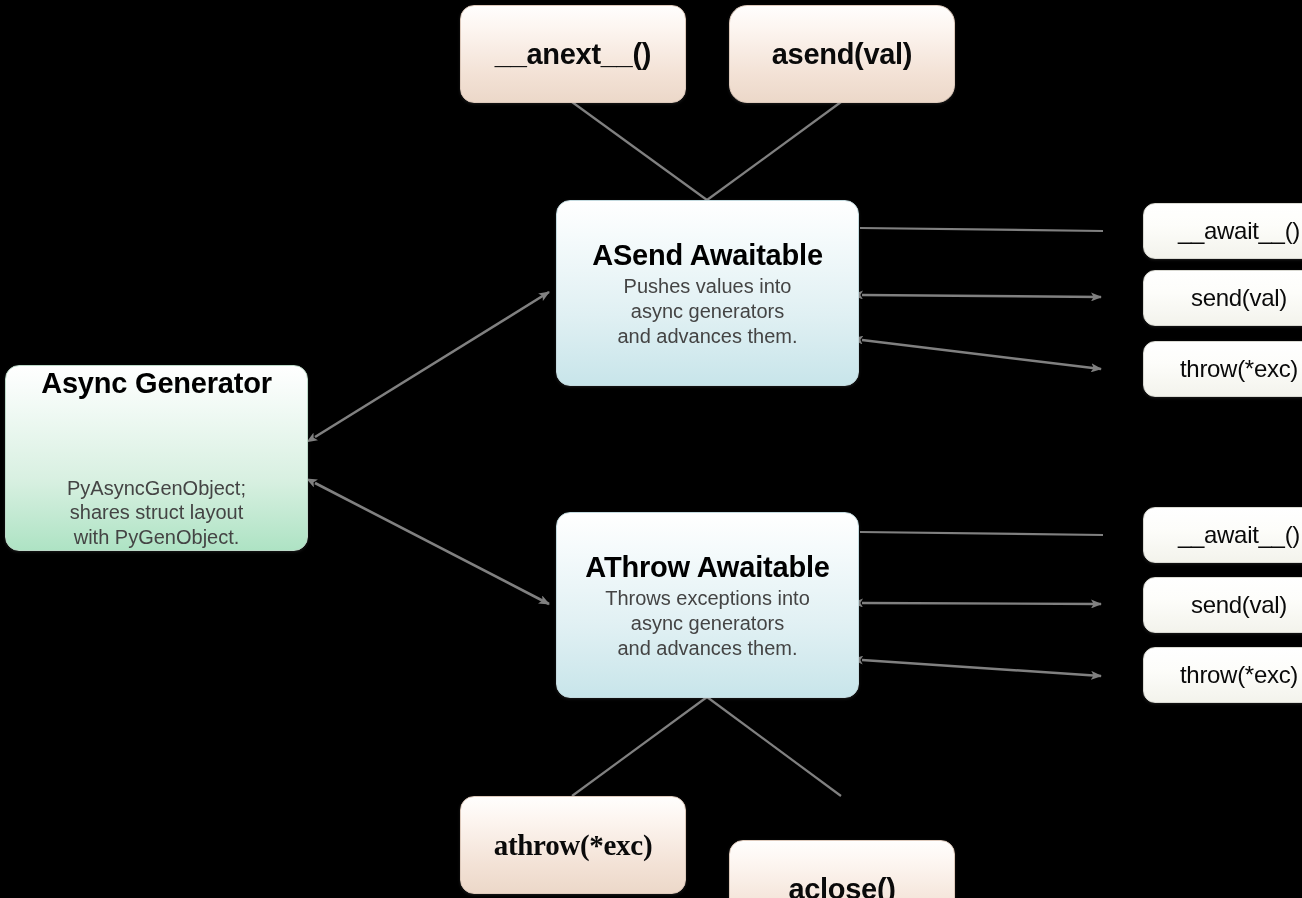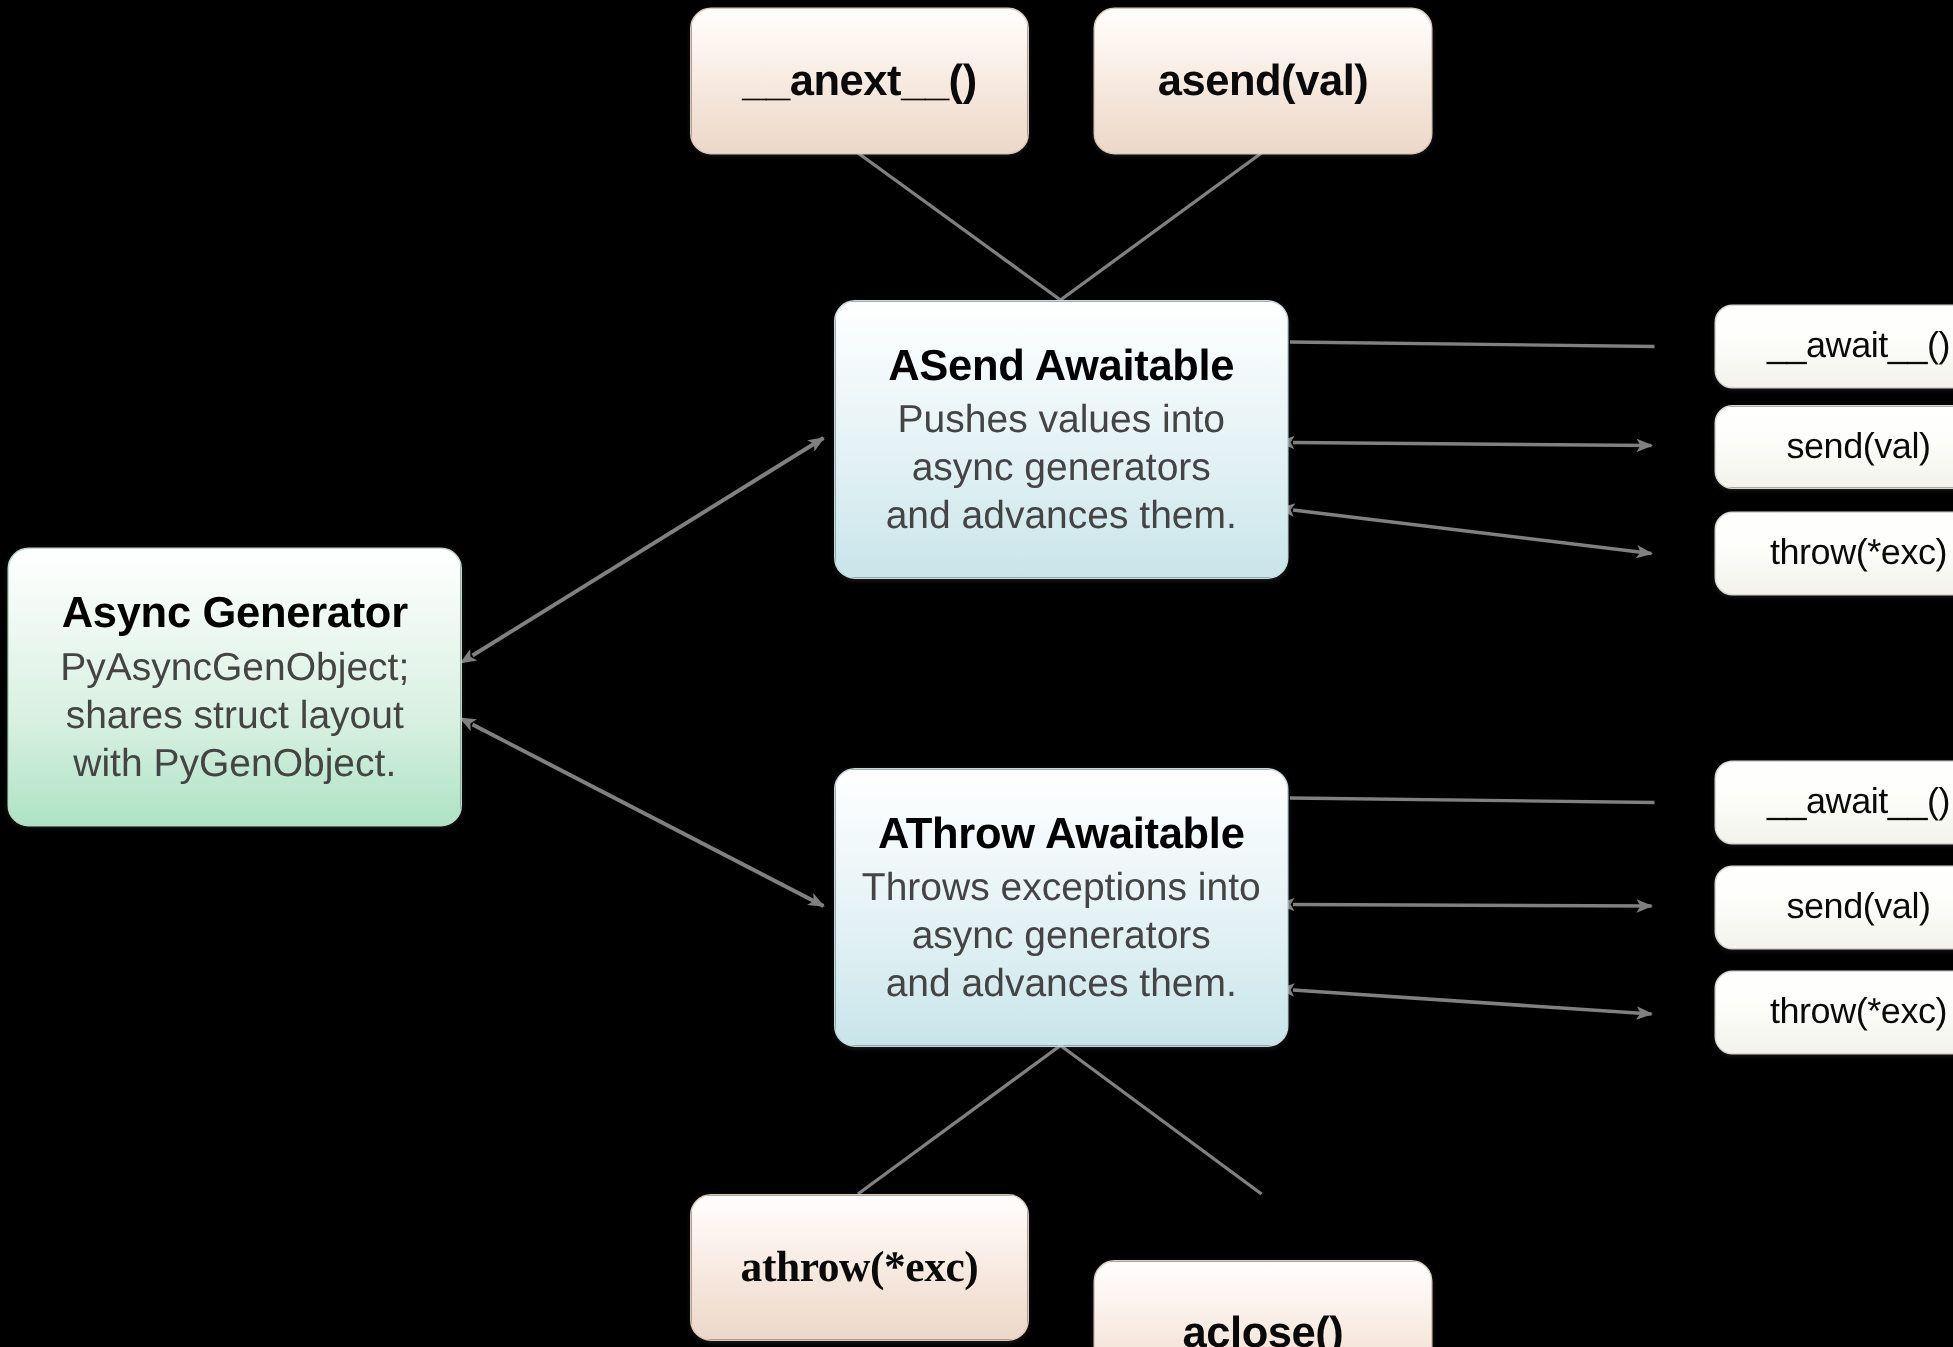--- a/index.html
+++ b/index.html
@@ -40,34 +40,35 @@
   }
   
   .node-main {
     width: 303px;
     height: 186px;
     border: 1px solid #c9d6d6;
   }
   .node-gen {
     background: linear-gradient(to bottom, #ffffff 0%, #f4fbf7 18%, #d8f0e1 62%, #aee3c4 100%);
     border: 1px solid #bcd9c8;
+    justify-content: space-between;
   }
   .node-await {
     background: linear-gradient(to bottom, #ffffff 0%, #f6fbfc 18%, #e0f0f3 62%, #c8e5ea 100%);
     border: 1px solid #c3dadf;
   }
   .node-title {
     font-size: 29px;
     font-weight: bold;
     color: #000000;
     line-height: 1.18;
     letter-spacing: -0.2px;
   }
   .node-desc {
-    font-size: 26px;
+    font-size: 20px;
     color: #444444;
     line-height: 1.24;
     margin-top: 2px;
     padding: 0 10px;
   }
   
   .node-method {
     width: 226px;
     height: 98px;
     background: linear-gradient(to bottom, #fffefd 0%, #fdf6f1 22%, #f3e2d6 70%, #ecd8c9 100%);
@@ -126,21 +127,21 @@
 
     <line x1="860" y1="532" x2="1103" y2="535" stroke="#808080" stroke-width="2.2"></line>
     <line x1="862" y1="603" x2="1101" y2="604" stroke="#808080" stroke-width="2.4" marker-start="url(#arrowStart)" marker-end="url(#arrowEnd)"></line>
     <line x1="862" y1="660" x2="1101" y2="676" stroke="#808080" stroke-width="2.4" marker-start="url(#arrowStart)" marker-end="url(#arrowEnd)"></line>
   </svg>
 
   <div class="node node-method" style="left:460px; top:5px;">
     <span class="label">__anext__()</span>
   </div>
 
-  <div class="node node-method" style="left:729px; top:5px;">
+  <div class="node node-method" style="left:729px; top:5px;border-radius:18px;">
     <span class="label">asend(val)</span>
   </div>
 
   <div class="node node-main node-gen" style="left:5px; top:365px;">
     <span class="node-title">Async Generator</span>
     <span class="node-desc">
       <span>PyAsyncGenObject;</span><br>
       <span>shares struct layout</span><br>
       <span>with PyGenObject.</span>
     </span>

